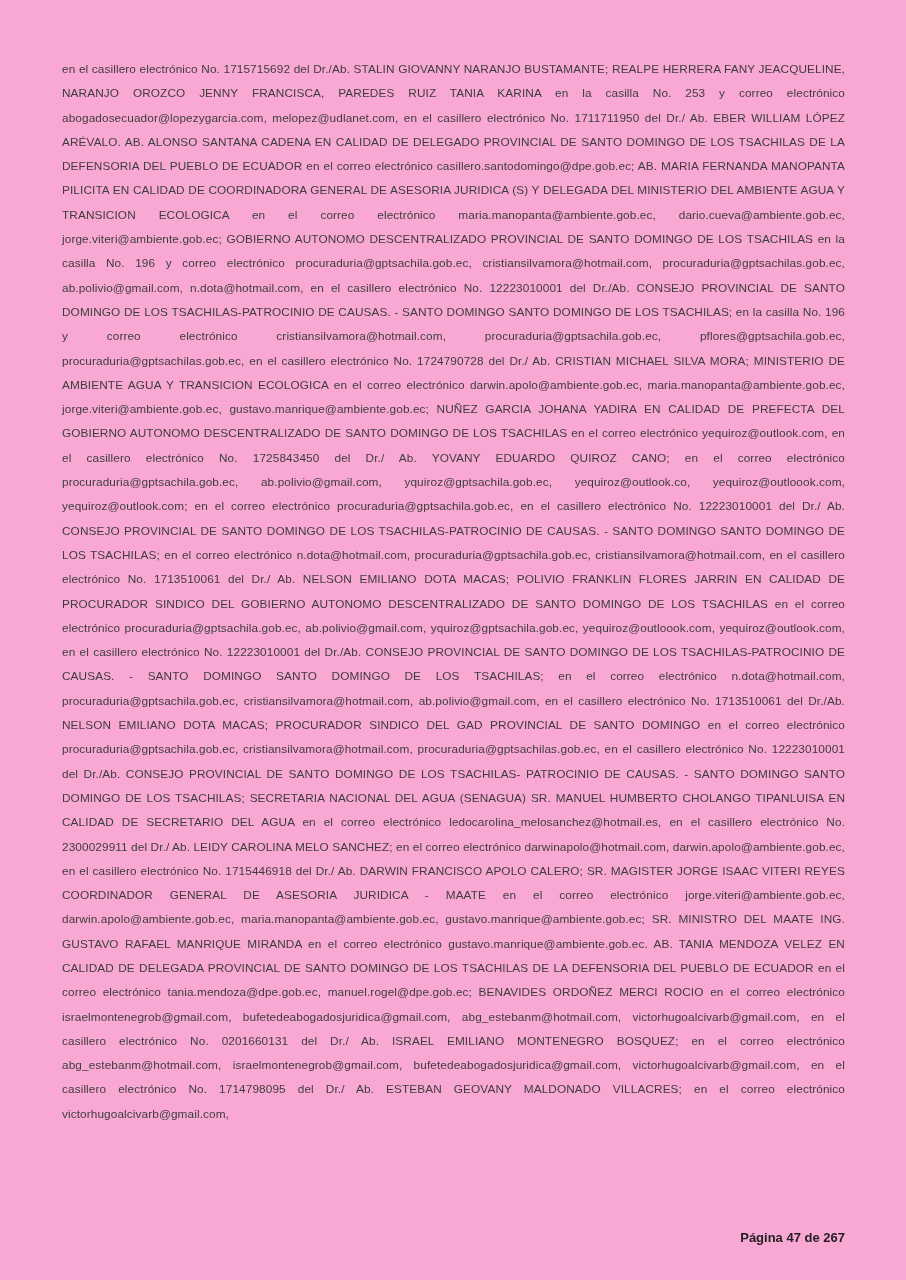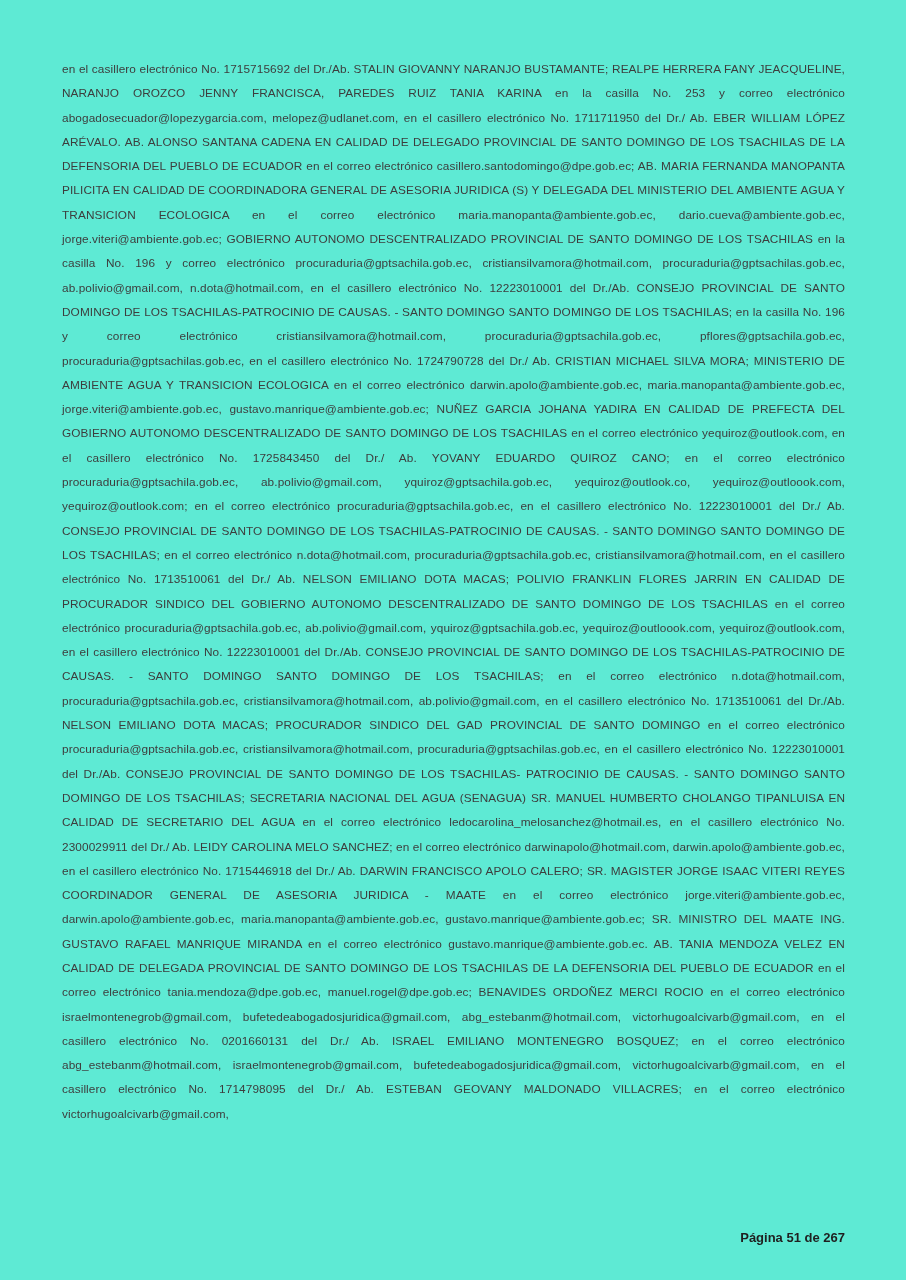--- a/index.html
+++ b/index.html
@@ -11,21 +11,21 @@
     width: 906px;
     height: 1280px;
     overflow: hidden;
     font-family: "Liberation Sans", "DejaVu Sans", sans-serif;
   }
   .page {
     box-sizing: border-box;
     position: relative;
     width: 906px;
     height: 1280px;
-    background: #5eead4;
+    background: #f9a8d4;
     padding: 57px 61px 0 62px;
   }
   .body-text {
     margin: 0;
     font-size: 11.8px;
     line-height: 24.3px;
     text-align: justify;
     color: #3d3d3d;
     letter-spacing: 0.1px;
   }
@@ -39,15 +39,15 @@
     font-weight: bold;
     color: #1f1f1f;
   }
 </style>
 </head>
 <body>
 
 <div class="page">
   <p class="body-text">en el casillero electrónico No. 1715715692 del Dr./Ab. STALIN GIOVANNY NARANJO BUSTAMANTE; REALPE HERRERA FANY JEACQUELINE, NARANJO OROZCO JENNY FRANCISCA, PAREDES RUIZ TANIA KARINA en la casilla No. 253 y correo electrónico abogadosecuador@lopezygarcia.com, melopez@udlanet.com, en el casillero electrónico No. 1711711950 del Dr./ Ab. EBER WILLIAM LÓPEZ ARÉVALO. AB. ALONSO SANTANA CADENA EN CALIDAD DE DELEGADO PROVINCIAL DE SANTO DOMINGO DE LOS TSACHILAS DE LA DEFENSORIA DEL PUEBLO DE ECUADOR en el correo electrónico casillero.santodomingo@dpe.gob.ec; AB. MARIA FERNANDA MANOPANTA PILICITA EN CALIDAD DE COORDINADORA GENERAL DE ASESORIA JURIDICA (S) Y DELEGADA DEL MINISTERIO DEL AMBIENTE AGUA Y TRANSICION ECOLOGICA en el correo electrónico maria.manopanta@ambiente.gob.ec, dario.cueva@ambiente.gob.ec, jorge.viteri@ambiente.gob.ec; GOBIERNO AUTONOMO DESCENTRALIZADO PROVINCIAL DE SANTO DOMINGO DE LOS TSACHILAS en la casilla No. 196 y correo electrónico procuraduria@gptsachila.gob.ec, cristiansilvamora@hotmail.com, procuraduria@gptsachilas.gob.ec, ab.polivio@gmail.com, n.dota@hotmail.com, en el casillero electrónico No. 12223010001 del Dr./Ab. CONSEJO PROVINCIAL DE SANTO DOMINGO DE LOS TSACHILAS-PATROCINIO DE CAUSAS. - SANTO DOMINGO SANTO DOMINGO DE LOS TSACHILAS; en la casilla No. 196 y correo electrónico cristiansilvamora@hotmail.com, procuraduria@gptsachila.gob.ec, pflores@gptsachila.gob.ec, procuraduria@gptsachilas.gob.ec, en el casillero electrónico No. 1724790728 del Dr./ Ab. CRISTIAN MICHAEL SILVA MORA; MINISTERIO DE AMBIENTE AGUA Y TRANSICION ECOLOGICA en el correo electrónico darwin.apolo@ambiente.gob.ec, maria.manopanta@ambiente.gob.ec, jorge.viteri@ambiente.gob.ec, gustavo.manrique@ambiente.gob.ec; NUÑEZ GARCIA JOHANA YADIRA EN CALIDAD DE PREFECTA DEL GOBIERNO AUTONOMO DESCENTRALIZADO DE SANTO DOMINGO DE LOS TSACHILAS en el correo electrónico yequiroz@outlook.com, en el casillero electrónico No. 1725843450 del Dr./ Ab. YOVANY EDUARDO QUIROZ CANO; en el correo electrónico procuraduria@gptsachila.gob.ec, ab.polivio@gmail.com, yquiroz@gptsachila.gob.ec, yequiroz@outlook.co, yequiroz@outloook.com, yequiroz@outlook.com; en el correo electrónico procuraduria@gptsachila.gob.ec, en el casillero electrónico No. 12223010001 del Dr./ Ab. CONSEJO PROVINCIAL DE SANTO DOMINGO DE LOS TSACHILAS-PATROCINIO DE CAUSAS. - SANTO DOMINGO SANTO DOMINGO DE LOS TSACHILAS; en el correo electrónico n.dota@hotmail.com, procuraduria@gptsachila.gob.ec, cristiansilvamora@hotmail.com, en el casillero electrónico No. 1713510061 del Dr./ Ab. NELSON EMILIANO DOTA MACAS; POLIVIO FRANKLIN FLORES JARRIN EN CALIDAD DE PROCURADOR SINDICO DEL GOBIERNO AUTONOMO DESCENTRALIZADO DE SANTO DOMINGO DE LOS TSACHILAS en el correo electrónico procuraduria@gptsachila.gob.ec, ab.polivio@gmail.com, yquiroz@gptsachila.gob.ec, yequiroz@outloook.com, yequiroz@outlook.com, en el casillero electrónico No. 12223010001 del Dr./Ab. CONSEJO PROVINCIAL DE SANTO DOMINGO DE LOS TSACHILAS-PATROCINIO DE CAUSAS. - SANTO DOMINGO SANTO DOMINGO DE LOS TSACHILAS; en el correo electrónico n.dota@hotmail.com, procuraduria@gptsachila.gob.ec, cristiansilvamora@hotmail.com, ab.polivio@gmail.com, en el casillero electrónico No. 1713510061 del Dr./Ab. NELSON EMILIANO DOTA MACAS; PROCURADOR SINDICO DEL GAD PROVINCIAL DE SANTO DOMINGO en el correo electrónico procuraduria@gptsachila.gob.ec, cristiansilvamora@hotmail.com, procuraduria@gptsachilas.gob.ec, en el casillero electrónico No. 12223010001 del Dr./Ab. CONSEJO PROVINCIAL DE SANTO DOMINGO DE LOS TSACHILAS- PATROCINIO DE CAUSAS. - SANTO DOMINGO SANTO DOMINGO DE LOS TSACHILAS; SECRETARIA NACIONAL DEL AGUA (SENAGUA) SR. MANUEL HUMBERTO CHOLANGO TIPANLUISA EN CALIDAD DE SECRETARIO DEL AGUA en el correo electrónico ledocarolina_melosanchez@hotmail.es, en el casillero electrónico No. 2300029911 del Dr./ Ab. LEIDY CAROLINA MELO SANCHEZ; en el correo electrónico darwinapolo@hotmail.com, darwin.apolo@ambiente.gob.ec, en el casillero electrónico No. 1715446918 del Dr./ Ab. DARWIN FRANCISCO APOLO CALERO; SR. MAGISTER JORGE ISAAC VITERI REYES COORDINADOR GENERAL DE ASESORIA JURIDICA - MAATE en el correo electrónico jorge.viteri@ambiente.gob.ec, darwin.apolo@ambiente.gob.ec, maria.manopanta@ambiente.gob.ec, gustavo.manrique@ambiente.gob.ec; SR. MINISTRO DEL MAATE ING. GUSTAVO RAFAEL MANRIQUE MIRANDA en el correo electrónico gustavo.manrique@ambiente.gob.ec. AB. TANIA MENDOZA VELEZ EN CALIDAD DE DELEGADA PROVINCIAL DE SANTO DOMINGO DE LOS TSACHILAS DE LA DEFENSORIA DEL PUEBLO DE ECUADOR en el correo electrónico tania.mendoza@dpe.gob.ec, manuel.rogel@dpe.gob.ec; BENAVIDES ORDOÑEZ MERCI ROCIO en el correo electrónico israelmontenegrob@gmail.com, bufetedeabogadosjuridica@gmail.com, abg_estebanm@hotmail.com, victorhugoalcivarb@gmail.com, en el casillero electrónico No. 0201660131 del Dr./ Ab. ISRAEL EMILIANO MONTENEGRO BOSQUEZ; en el correo electrónico abg_estebanm@hotmail.com, israelmontenegrob@gmail.com, bufetedeabogadosjuridica@gmail.com, victorhugoalcivarb@gmail.com, en el casillero electrónico No. 1714798095 del Dr./ Ab. ESTEBAN GEOVANY MALDONADO VILLACRES; en el correo electrónico victorhugoalcivarb@gmail.com,</p>
   <div class="page-footer">
-    <span class="page-number">Página 51 de 267</span>
+    <span class="page-number">Página 47 de 267</span>
   </div>
 </div>
 
 </body></html>

